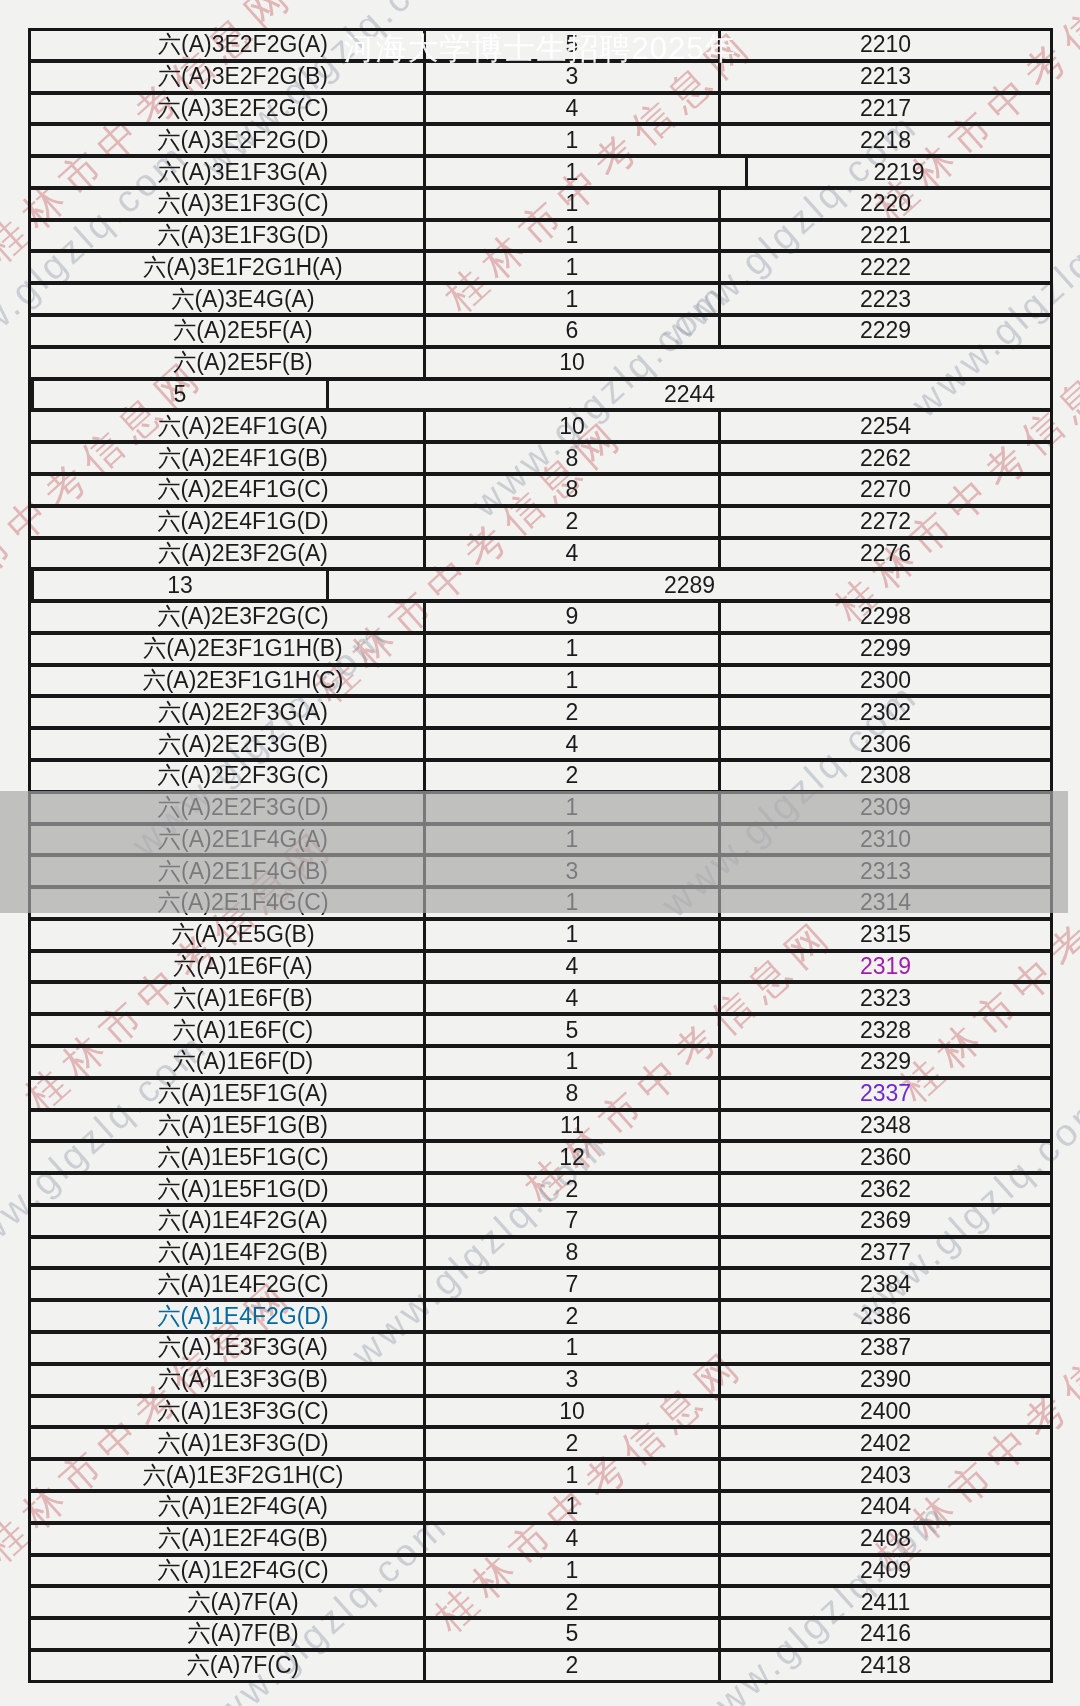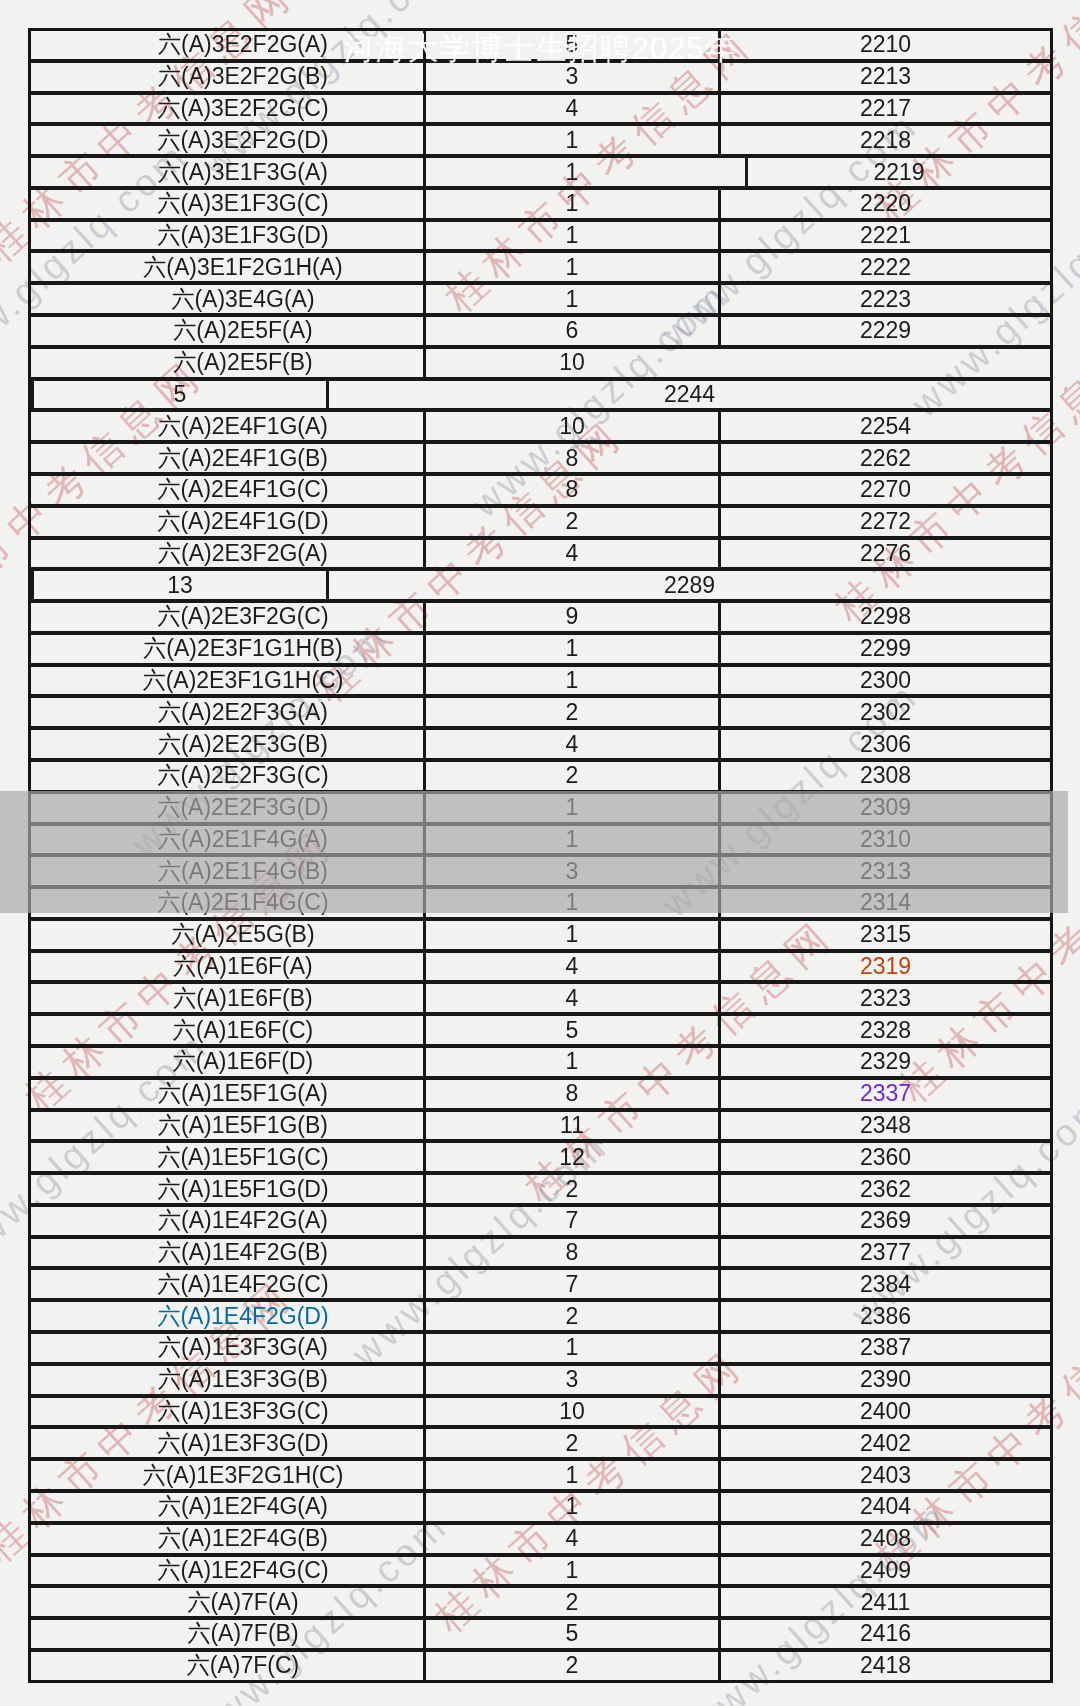--- a/index.html
+++ b/index.html
@@ -239,21 +239,21 @@
         <div class="cell c-cum" style="color: rgb(27, 27, 27);">2314</div>
       </div>
       <div class="t-row">
         <div class="cell c-code" style="color: rgb(27, 27, 27);">六(A)2E5G(B)</div>
         <div class="cell c-count" style="color: rgb(27, 27, 27);">1</div>
         <div class="cell c-cum" style="color: rgb(27, 27, 27);">2315</div>
       </div>
       <div class="t-row">
         <div class="cell c-code" style="color: rgb(27, 27, 27);">六(A)1E6F(A)</div>
         <div class="cell c-count" style="color: rgb(27, 27, 27);">4</div>
-        <div class="cell c-cum" style="color: #c2410c;">2319</div>
+        <div class="cell c-cum" style="color: #a21caf;">2319</div>
       </div>
       <div class="t-row">
         <div class="cell c-code" style="color: rgb(27, 27, 27);">六(A)1E6F(B)</div>
         <div class="cell c-count" style="color: rgb(27, 27, 27);">4</div>
         <div class="cell c-cum" style="color: rgb(27, 27, 27);">2323</div>
       </div>
       <div class="t-row">
         <div class="cell c-code" style="color: rgb(27, 27, 27);">六(A)1E6F(C)</div>
         <div class="cell c-count" style="color: rgb(27, 27, 27);">5</div>
         <div class="cell c-cum" style="color: rgb(27, 27, 27);">2328</div>

